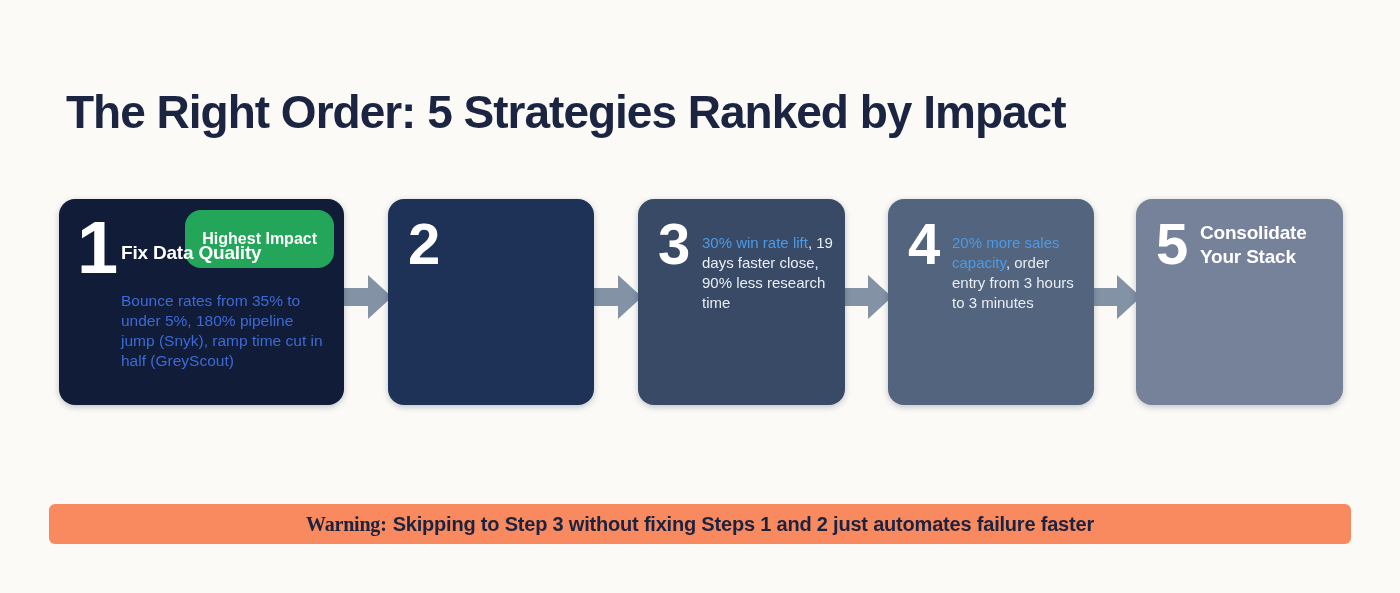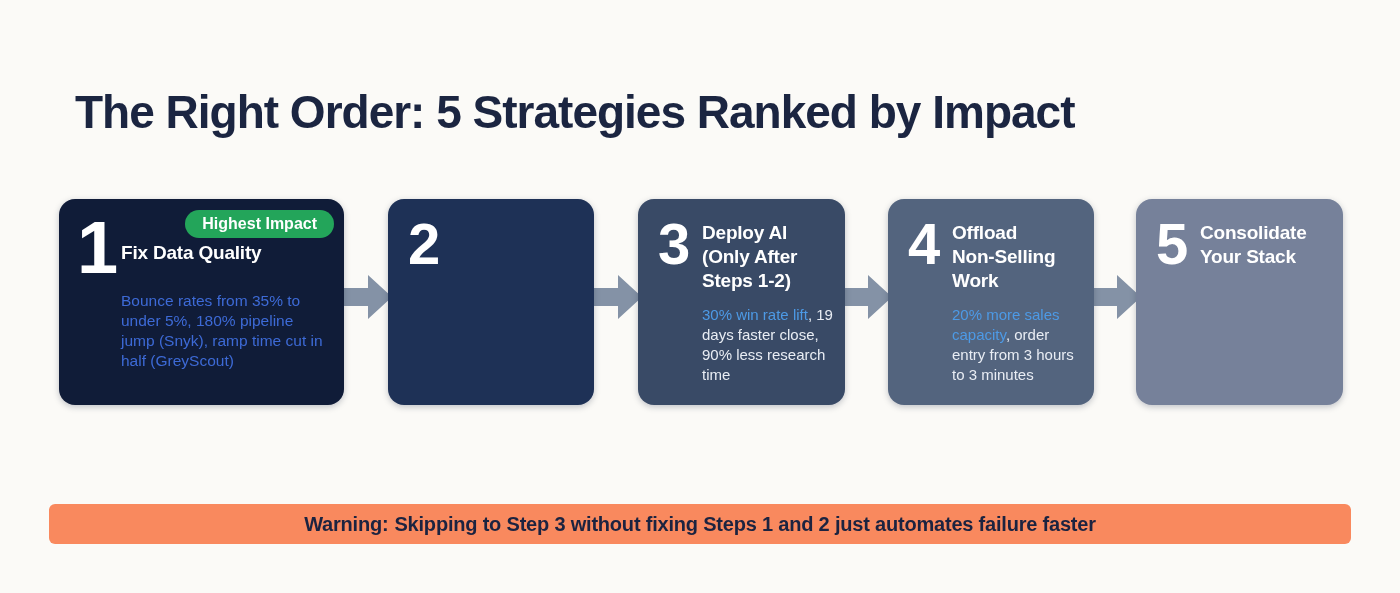--- a/index.html
+++ b/index.html
@@ -2,21 +2,21 @@
 <html><head>
 <meta charset="utf-8">
 <style>
   html,body{margin:0;padding:0;}
   body{
     width:1400px;height:593px;position:relative;overflow:hidden;
     background:#fbfaf7;
     font-family:"Liberation Sans","DejaVu Sans",sans-serif;
   }
   .page-title{
-    position:absolute;left:75px;top:54px;width:1200px;
+    position:absolute;left:66px;top:54px;width:1200px;
     font-size:46px;font-weight:800;letter-spacing:-1px;
     color:#1b2541;
   }
   
   .card{
     position:absolute;top:199px;height:206px;border-radius:16px;
     box-sizing:border-box;z-index:2;
     box-shadow:0 2px 6px rgba(20,30,60,.25);
   }
   .card-1{left:59px;width:285px;background:#101c38;}
@@ -40,40 +40,40 @@
   .card-body{
     margin:12px 0 0 0;font-size:15px;line-height:20px;color:#e9edf4;
   }
   .card-1 .card-body{margin-top:26px;font-size:15.5px;}
   .hl{color:#4d9ae6;}
   .card-1 .hl{color:#3d6ad6;}
   .badge{
     position:absolute;top:11px;right:10px;
     background:#23a55a;color:#ffffff;
     font-size:16px;font-weight:600;
-    padding:5px 17px;border-radius:16px;white-space:nowrap;
+    padding:20px 17px;border-radius:16px;white-space:nowrap;
   }
   
   .arrow{
     position:absolute;top:274px;width:52px;height:46px;z-index:1;
   }
   .arrow svg{display:block;}
   .arrow polygon{fill:#8492a6;}
   .arrow-1{left:340px;}
   .arrow-2{left:590px;}
   .arrow-3{left:840px;}
   .arrow-4{left:1089px;}
   
   .warning{
     position:absolute;left:49px;top:504px;width:1302px;height:40px;
     background:#f9895e;border-radius:6px;
     display:flex;align-items:center;justify-content:center;
     color:#1c2340;font-size:20px;font-weight:700;letter-spacing:-.2px;
   }
-  .warning .w-label{font-weight:800;margin-right:6px;}
+  .warning .w-label{font-weight:800;margin-right:6px;font-family:Liberation Serif, serif;}
 </style>
 </head>
 <body>
 
 <h1 class="page-title">The Right Order: 5 Strategies Ranked by Impact</h1>
 
 <div class="card card-1">
   <div class="badge">Highest Impact</div>
   <div class="num">1</div>
   <div class="content">
@@ -94,35 +94,33 @@
 
 <div class="arrow arrow-2">
   <svg width="52" height="46" viewBox="0 0 52 46">
       <polygon points="0,14 28,14 28,1 52,23 28,45 28,32 0,32"></polygon>
     </svg>
 </div>
 
 <div class="card card-3">
   <div class="num">3</div>
   <div class="content">
-    <div class="card-title">Deploy AI (Only After Steps 1-2)</div>
     <p class="card-body"><span class="hl">30% win rate lift</span><span>, 19 days faster close, 90% less research time</span></p>
   </div>
 </div>
 
 <div class="arrow arrow-3">
   <svg width="52" height="46" viewBox="0 0 52 46">
       <polygon points="0,14 28,14 28,1 52,23 28,45 28,32 0,32"></polygon>
     </svg>
 </div>
 
 <div class="card card-4">
   <div class="num">4</div>
   <div class="content">
-    <div class="card-title">Offload Non‑Selling Work</div>
     <p class="card-body"><span class="hl">20% more sales capacity</span><span>, order entry from 3 hours to 3 minutes</span></p>
   </div>
 </div>
 
 <div class="arrow arrow-4">
   <svg width="52" height="46" viewBox="0 0 52 46">
       <polygon points="0,14 28,14 28,1 52,23 28,45 28,32 0,32"></polygon>
     </svg>
 </div>
 

